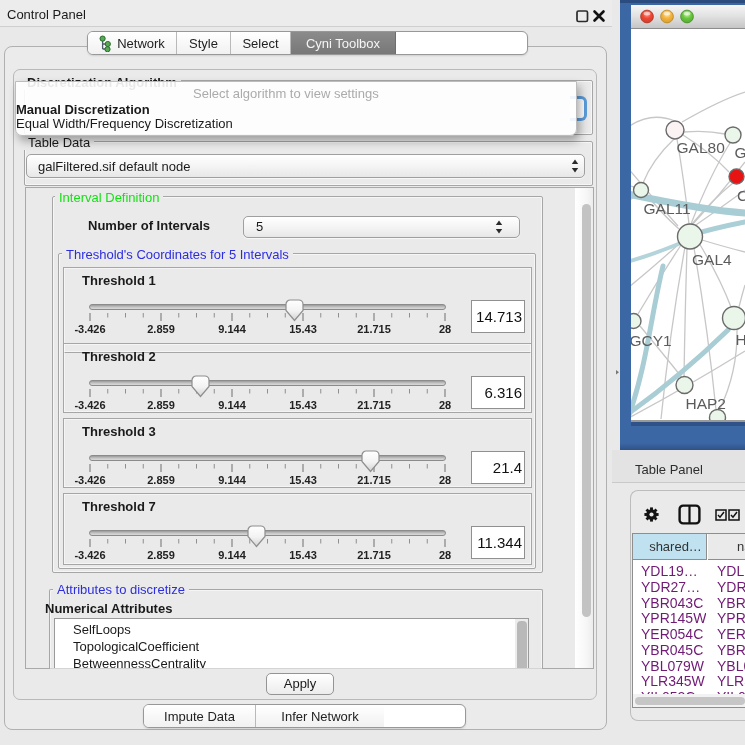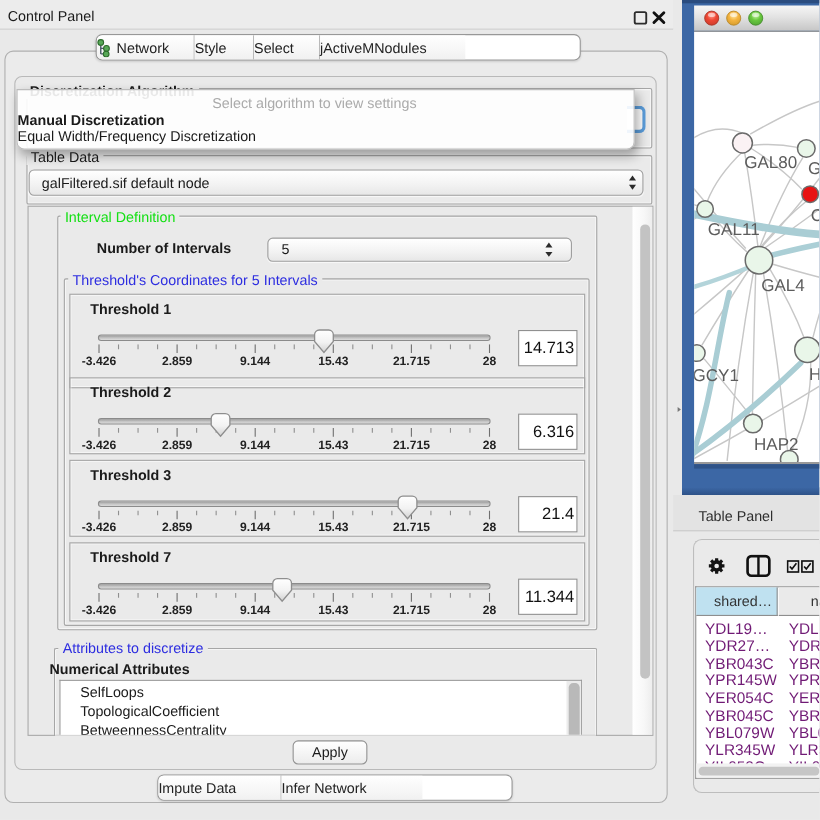--- a/index.html
+++ b/index.html
@@ -4,21 +4,21 @@
 *{margin:0;padding:0;box-sizing:border-box}
 html,body{width:745px;height:745px;overflow:hidden}
 body{position:relative;background:#e9e9e9;font-family:"Liberation Sans",sans-serif;-webkit-font-smoothing:antialiased}
 .ab{position:absolute}
 .b13{font-size:13px;font-weight:bold;color:#1a1a1a}
 .r13{font-size:13px;color:#1a1a1a}
 .grp{position:absolute;border:1px solid #a6a6a6;border-radius:2px;box-shadow:inset 0 0 0 1px rgba(255,255,255,.55)}
 .glab{position:absolute;background:#eaeaea;padding:0 4px;white-space:nowrap}
 .combo{position:absolute;background:linear-gradient(#ffffff,#f2f2f2 60%,#e7e7e7);border:1px solid #9f9f9f;border-radius:5px;box-shadow:0 1px 1px rgba(255,255,255,.7)}
 .seg{display:flex;position:absolute;background:#fff;border:1px solid #989898;border-radius:6px;overflow:hidden;box-shadow:0 1px 2px rgba(0,0,0,.12)}
-.seg>div{display:flex;align-items:center;justify-content:flex-start;font-size:13px;color:#222;background:linear-gradient(#ffffff,#f1f1f1);border-right:1px solid #b9b9b9}
+.seg>div{display:flex;align-items:center;justify-content:center;font-size:13px;color:#222;background:linear-gradient(#ffffff,#f1f1f1);border-right:1px solid #b9b9b9}
 .seg>div:last-child{border-right:none}
 .seg>div.sel{background:linear-gradient(#8b8b8b,#787878);color:#f5f5f5;border-right:1px solid #6e6e6e}
 .thp{position:absolute;left:63px;width:469px;height:70px;border:1px solid #a6a6a6;box-shadow:inset 0 0 0 1px rgba(255,255,255,.5)}
 .thp .ttl{position:absolute;left:18px;top:5px;font-size:13px;font-weight:bold;color:#1a1a1a}
 .thp .track{position:absolute;left:25px;top:36px;width:357px;height:6px;border:1px solid #8b8b8b;border-radius:3px;background:linear-gradient(#9a9a9a,#c6c6c6 55%,#d9d9d9)}
 .thp .vbox{position:absolute;left:407px;top:32px;width:54px;height:33px;background:#fff;border:1px solid #909090;font-size:15px;color:#111;text-align:right;line-height:31px;padding-right:2px}
 .thp .tlab{position:absolute;top:55px;transform:translateX(-50%);font-size:11px;font-weight:bold;color:#222;white-space:nowrap}
 .row{position:absolute;font-size:14px;color:#701a75;white-space:nowrap}
 </style></head><body>
 
@@ -32,21 +32,21 @@
 <div class="ab" style="left:13px;top:69px;width:584px;height:631px;background:#eaeaea;border:1px solid #b9b9b9;border-radius:7px"></div>
 <div class="seg" style="left:87px;top:31px;width:441px;height:24px">
     <div style="width:89px"><svg width="13" height="17" viewBox="0 0 13 17" style="margin-right:5px">
         <path d="M3.6 4 V14 M3.6 9 H8.6 M3.6 14 H8.3" stroke="#4d5a6a" stroke-width="1.3" fill="none"></path>
         <circle cx="3.6" cy="3.6" r="2.6" fill="#57a857" stroke="#2c6b2c" stroke-width="1"></circle>
         <circle cx="8.8" cy="9" r="2.6" fill="#57a857" stroke="#2c6b2c" stroke-width="1"></circle>
         <circle cx="8.5" cy="14.2" r="2.6" fill="#57a857" stroke="#2c6b2c" stroke-width="1"></circle>
       </svg>Network</div>
     <div style="width:54px">Style</div>
     <div style="width:60px">Select</div>
-    <div style="width:132px">jActiveMNodules</div>
+    <div class="sel" style="width:105px">Cyni Toolbox</div>
   </div>
 <div class="grp" style="left:24px;top:80px;width:569px;height:55px"></div>
 <div class="glab b13" style="left:23px;top:75px;background:#eaeaea">Discretization Algorithm</div>
 <div class="ab" style="left:570px;top:96px;width:17px;height:25px;border:3px solid #5b9ddb;border-left:none;border-radius:0 6px 6px 0;background:#fff"></div>
 <div class="grp" style="left:24px;top:141px;width:569px;height:45px"></div>
 <div class="glab r13" style="left:24px;top:135px;background:#eaeaea">Table Data</div>
 <div class="combo" style="left:26px;top:154px;width:559px;height:24px"></div>
 <div class="ab r13" style="left:38px;top:159px">galFiltered.sif default node</div>
 <svg class="ab" style="left:569px;top:158px" width="12" height="16" viewBox="0 0 12 16">
     <path d="M6 1.5 L9.2 6 H2.8 Z" fill="#2b2b2b"></path>

